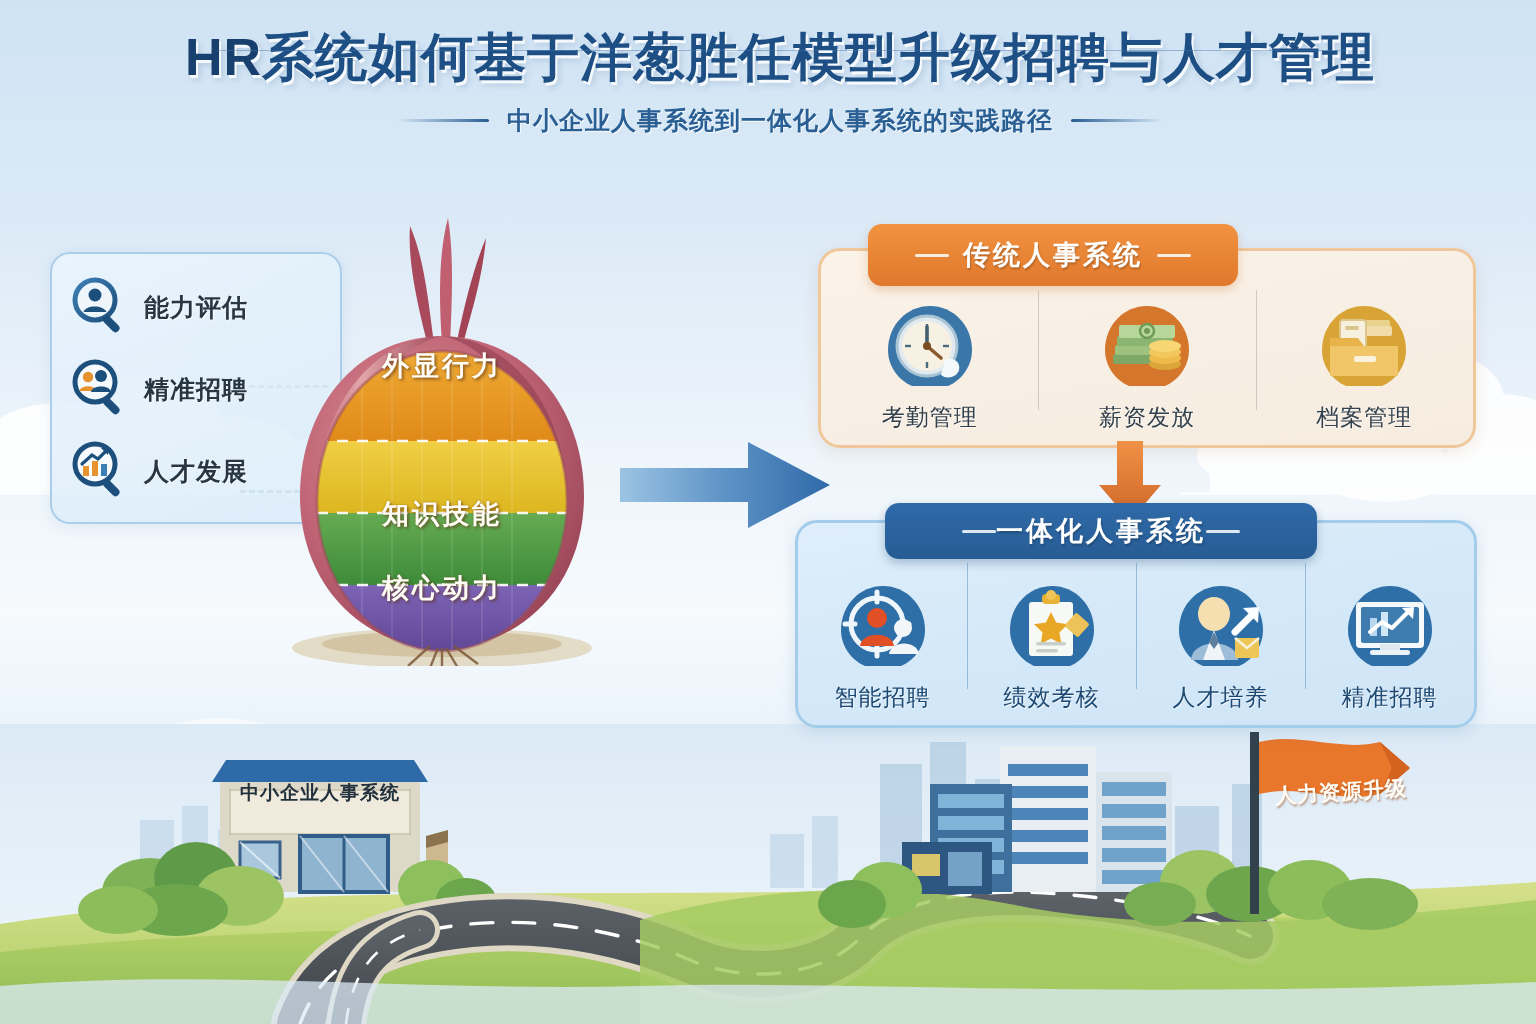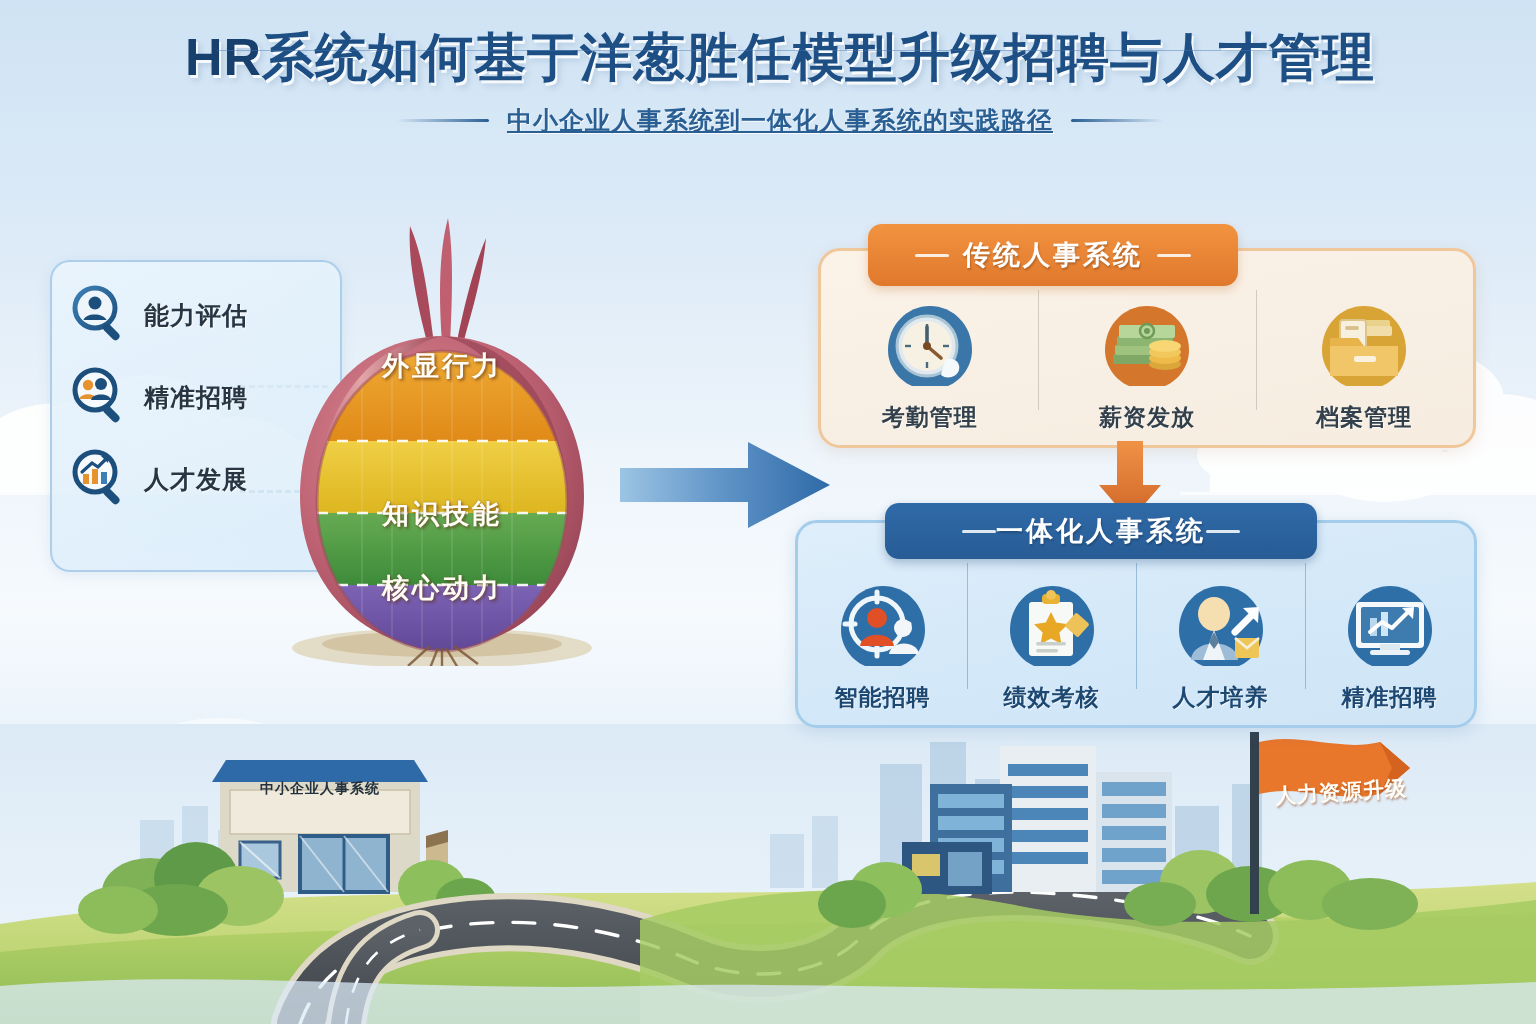--- a/index.html
+++ b/index.html
@@ -16,28 +16,28 @@
   
   #header { position: absolute; left: 12px; top: 28px; width: 1536px; text-align: center; z-index: 30; }
   #title {
     font-size: 52px; font-weight: 700; letter-spacing: 1px; color: #1d4f85;
     text-shadow: 2px 3px 0 rgba(255,255,255,.85), 4px 5px 6px rgba(40,80,130,.18);
     line-height: 1.15;
   }
   #title .hr { color:#17406e; }
   #subtitle-wrap { margin-top: 16px; display: flex; align-items: center; justify-content: center; gap: 18px; }
   #subtitle { font-size: 25px; font-weight: 700; color: #2a5f94; letter-spacing: 1px;
-              text-shadow: 1px 1px 0 rgba(255,255,255,.8); text-decoration: underline; }
+              text-shadow: 1px 1px 0 rgba(255,255,255,.8); }
   .sub-rule { width: 92px; height: 3px; background: linear-gradient(90deg, rgba(42,95,148,0), #2a5f94); border-radius:2px;}
   .sub-rule.right { background: linear-gradient(90deg, #2a5f94, rgba(42,95,148,0)); }
   .hair-rule { position:absolute; height:1px; background:rgba(70,120,175,.45); }
 
   
   #left-card {
-    position: absolute; left: 50px; top: 260px; width: 292px; height: 312px;
+    position: absolute; left: 50px; top: 252px; width: 292px; height: 272px;
     background: linear-gradient(160deg, rgba(233,244,252,.92), rgba(214,234,249,.75));
     border: 2px solid rgba(162,200,232,.85); border-radius: 20px; z-index: 12;
     box-shadow: 0 3px 14px rgba(80,130,180,.12);
   }
   .feat { position:absolute; display:flex; align-items:center; gap:12px; }
   .feat:nth-child(1){ left: 18px; top: 22px; }
   .feat:nth-child(2){ left: 18px; top: 104px; }
   .feat:nth-child(3){ left: 18px; top: 186px; align-items: center; }
   .feat-label { font-size: 25px; font-weight: 700; color:#273642; letter-spacing:1px;
                 text-shadow: 1px 1px 0 rgba(255,255,255,.7); white-space:nowrap; }
@@ -89,32 +89,32 @@
   .tile { flex:1; position:relative; display:flex; flex-direction:column; align-items:center;
           justify-content:flex-end; padding-bottom: 12px; height:100%; }
   #trad-panel .tile { padding-top: 48px; }
   #int-panel .tile { padding-top: 52px; }
   .tile + .tile::before {
     content:""; position:absolute; left:0; top: 20%; width:1px; height: 62%;
     background: rgba(120,120,120,.3);
   }
   #int-panel .tile + .tile::before { background: rgba(80,130,180,.45); }
   .tile-icon { width: 96px; height: 96px; position:relative; margin-bottom: 6px; }
-  .tile-label { font-size: 23px; font-weight:700; letter-spacing: 1px; white-space:nowrap; }
+  .tile-label { font-size: 23px; font-weight:400; letter-spacing: 1px; white-space:nowrap; }
   #trad-panel .tile-label { color:#32404c; text-shadow: 1px 1px 0 rgba(255,255,255,.6); }
   #int-panel .tile-label { color:#1d4872; text-shadow: 1px 1px 0 rgba(255,255,255,.6); }
 
   #orange-down { position:absolute; left: 1095px; top: 441px; width: 70px; height: 82px; z-index: 16; }
   .panel-stem { position:absolute; left: 1120px; top: 446px; width: 14px; height: 26px;
                 background: #e0782c; z-index: 11; }
 
   
   #scene { position:absolute; left:0; bottom:0; width:1536px; height: 300px; z-index: 8; }
   #sign-text { position:absolute; left: 228px; top: 780px; width: 184px; text-align:center;
-               font-size: 14px; font-weight:700; color:#22313d; letter-spacing:1px; z-index: 20;
+               font-size: 19px; font-weight:700; color:#22313d; letter-spacing:1px; z-index: 20;
                white-space:nowrap; }
   #flag-text { position:absolute; left: 1266px; top: 778px; width: 150px; text-align:center;
                font-size: 21px; font-weight:700; color:#fffdf6; letter-spacing:1px; z-index: 21;
                white-space:nowrap; text-shadow: 1px 2px 2px rgba(150,70,20,.5);
                transform: rotate(-3.5deg); }
 </style>
 </head>
 <body>
 
 <div id="stage">

